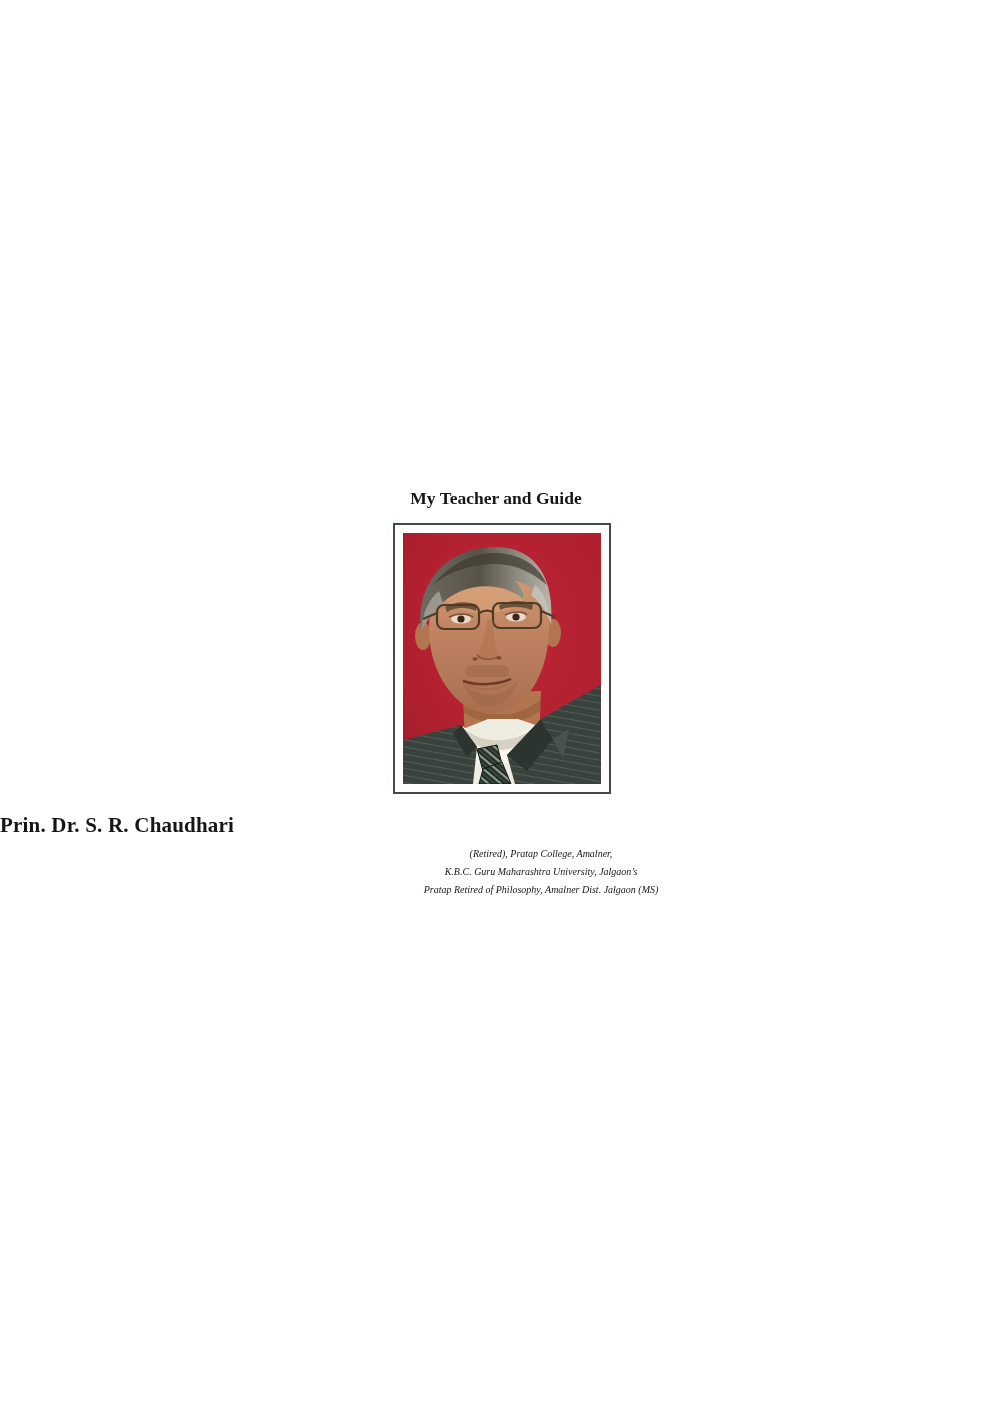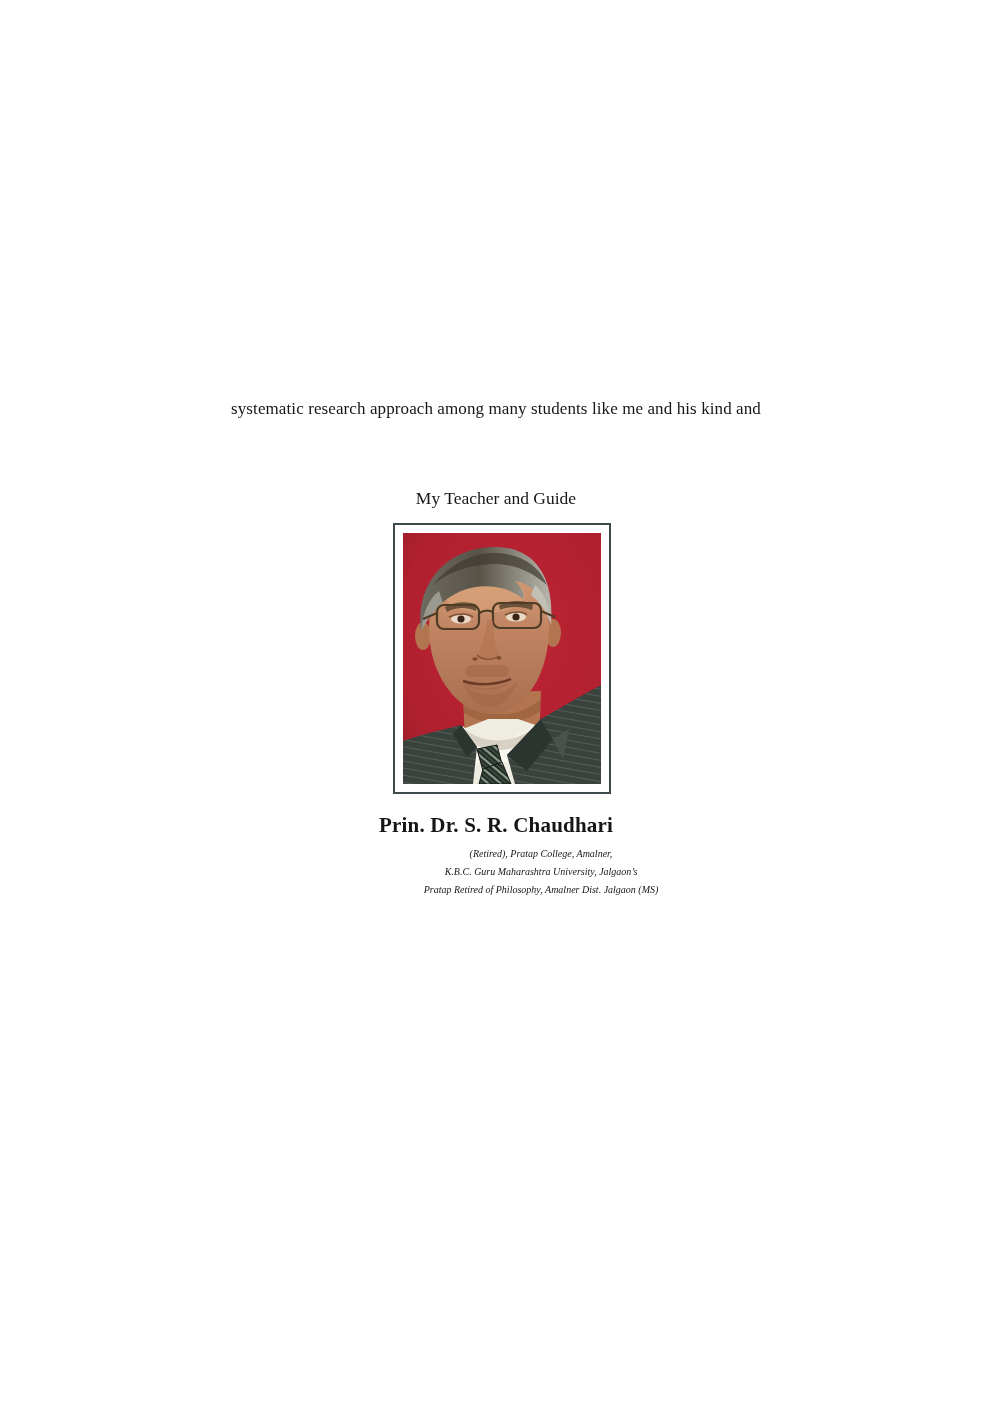--- a/index.html
+++ b/index.html
@@ -26,21 +26,21 @@
     line-height: 26px;
     letter-spacing: 0.1px;
   }
   .section-heading {
     position: absolute;
     top: 488px;
     left: 0;
     width: 100%;
     text-align: center;
     font-size: 17.5px;
-    font-weight: normal;
+    font-weight: bold;
     margin: 0;
   }
   .photo-frame {
     position: absolute;
     left: 393px;
     top: 523px;
     width: 218px;
     height: 271px;
     box-sizing: border-box;
     border: 2px solid #3e4a4b;
@@ -51,21 +51,20 @@
   .photo-frame svg {
     display: block;
     width: 198px;
     height: 251px;
   }
   .person-name {
     position: absolute;
     top: 813px;
     left: 0;
     width: 100%;
-    text-align: center;
     font-size: 21px;
     font-weight: bold;
     margin: 0;
     letter-spacing: 0.2px;
   }
   .credentials {
     position: absolute;
     top: 845px;
     left: 0;
     width: 100%;
@@ -85,21 +84,20 @@
     font-weight: bold;
     letter-spacing: 1px;
   }
 </style>
 </head>
 <body>
 
 <div class="page">
 
   <div class="dedication">
-    <div>systematic research approach among many students like me and his kind and</div>
   </div>
 
   <h2 class="section-heading">My Teacher and Guide</h2>
 
   <figure class="photo-frame">
     <svg viewBox="0 0 198 251" xmlns="http://www.w3.org/2000/svg">
       <defs>
         <radialGradient id="bgRed" cx="55%" cy="40%" r="80%">
           <stop offset="0%" stop-color="#bd2434"></stop>
           <stop offset="70%" stop-color="#b1202f"></stop>

